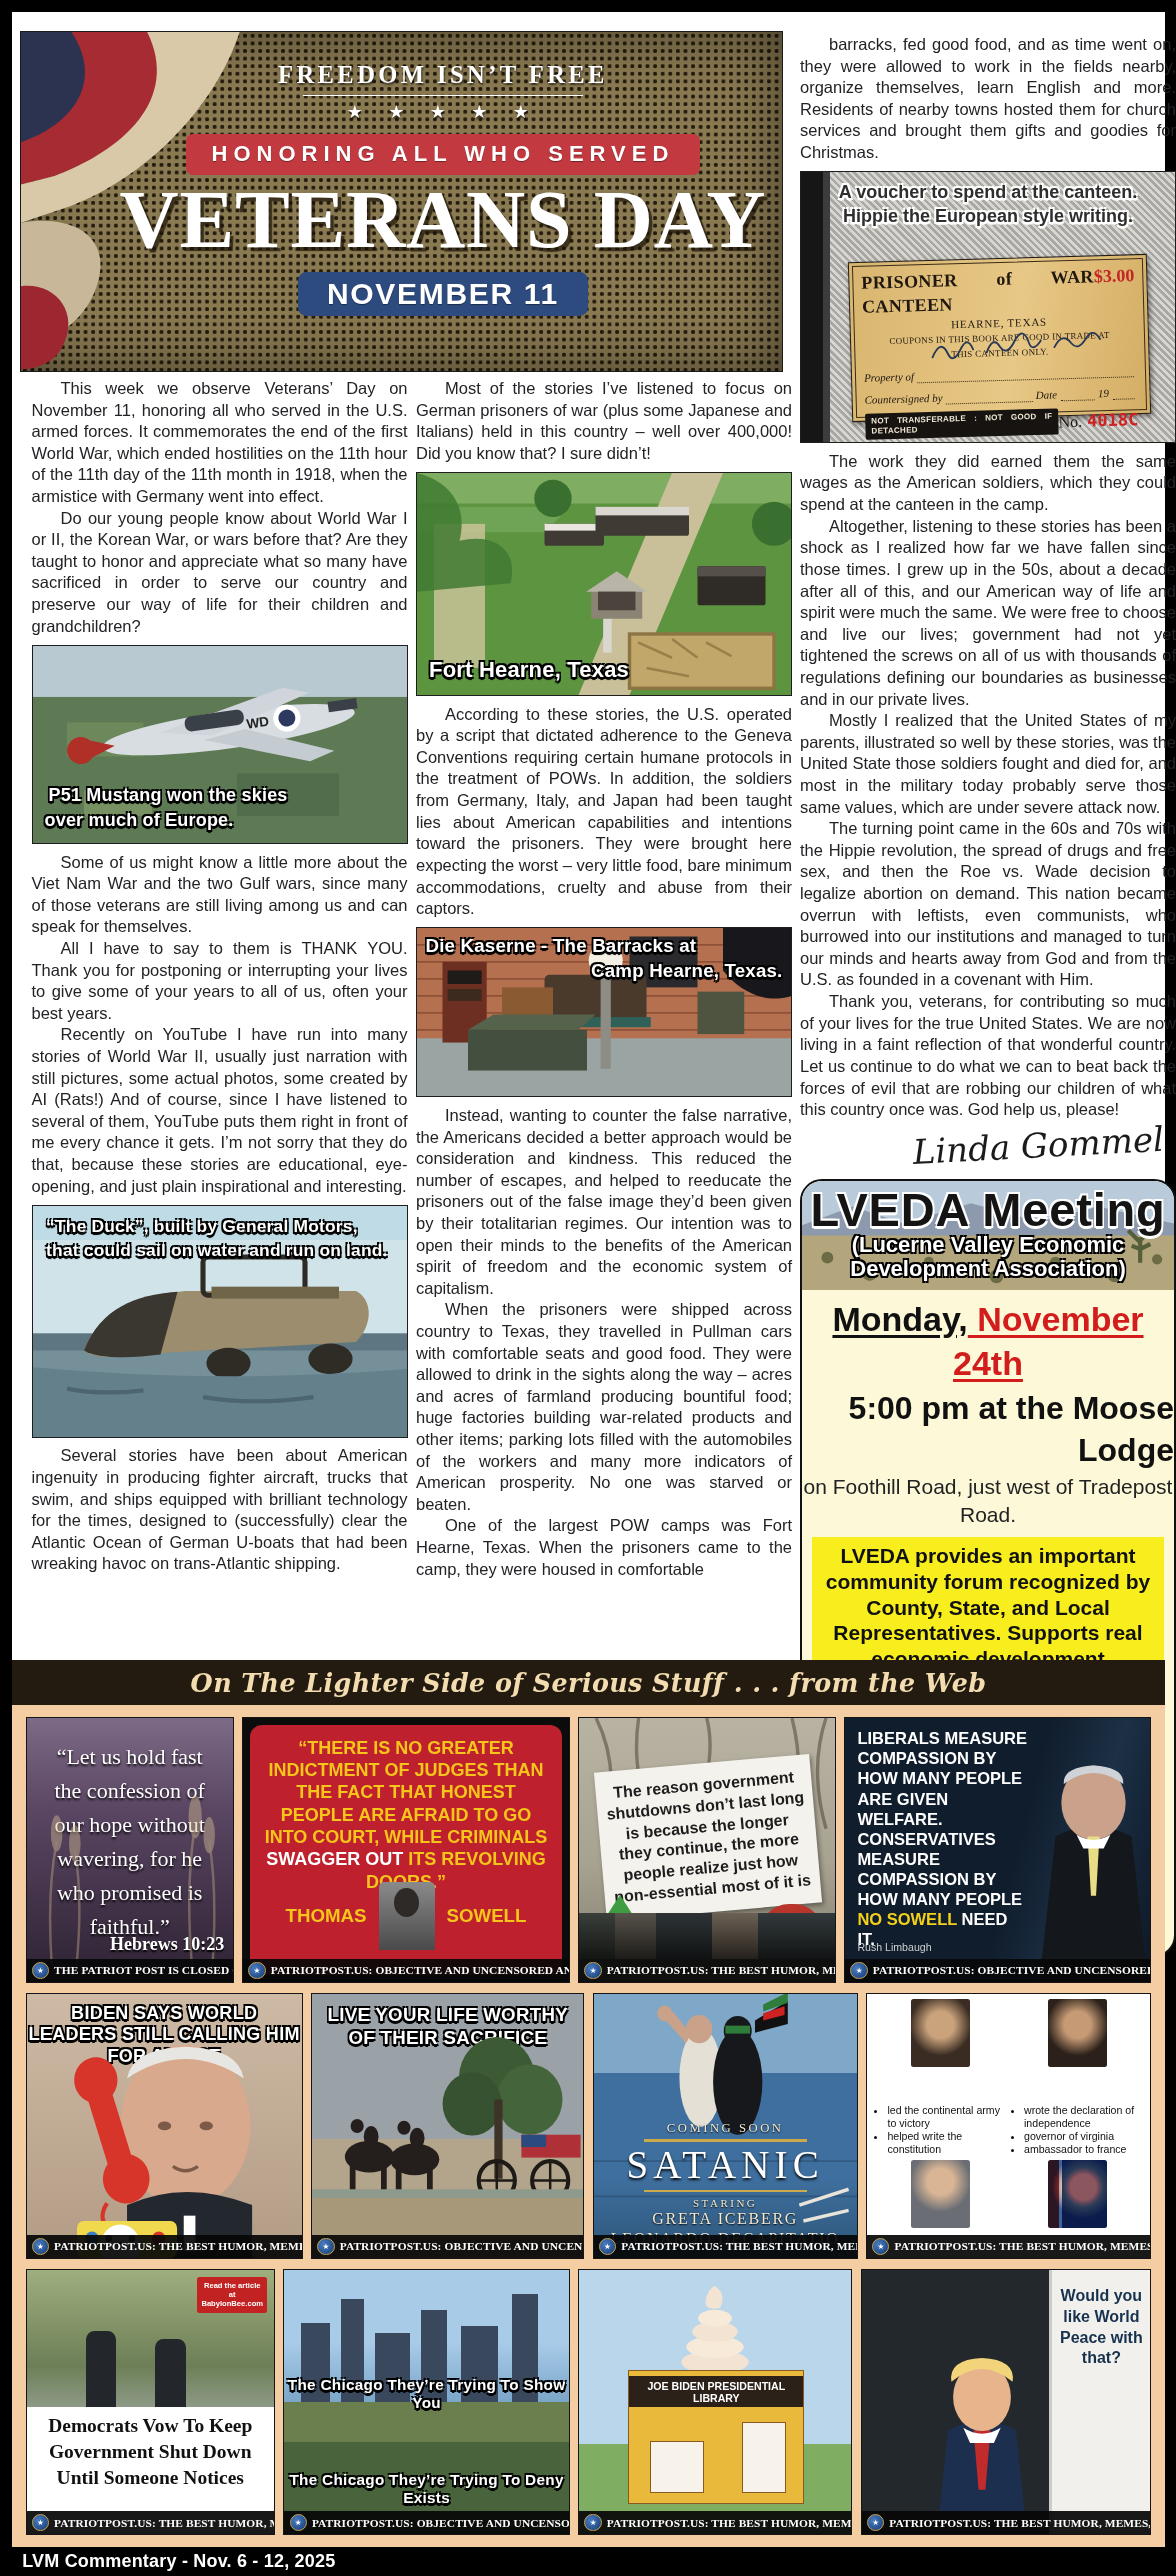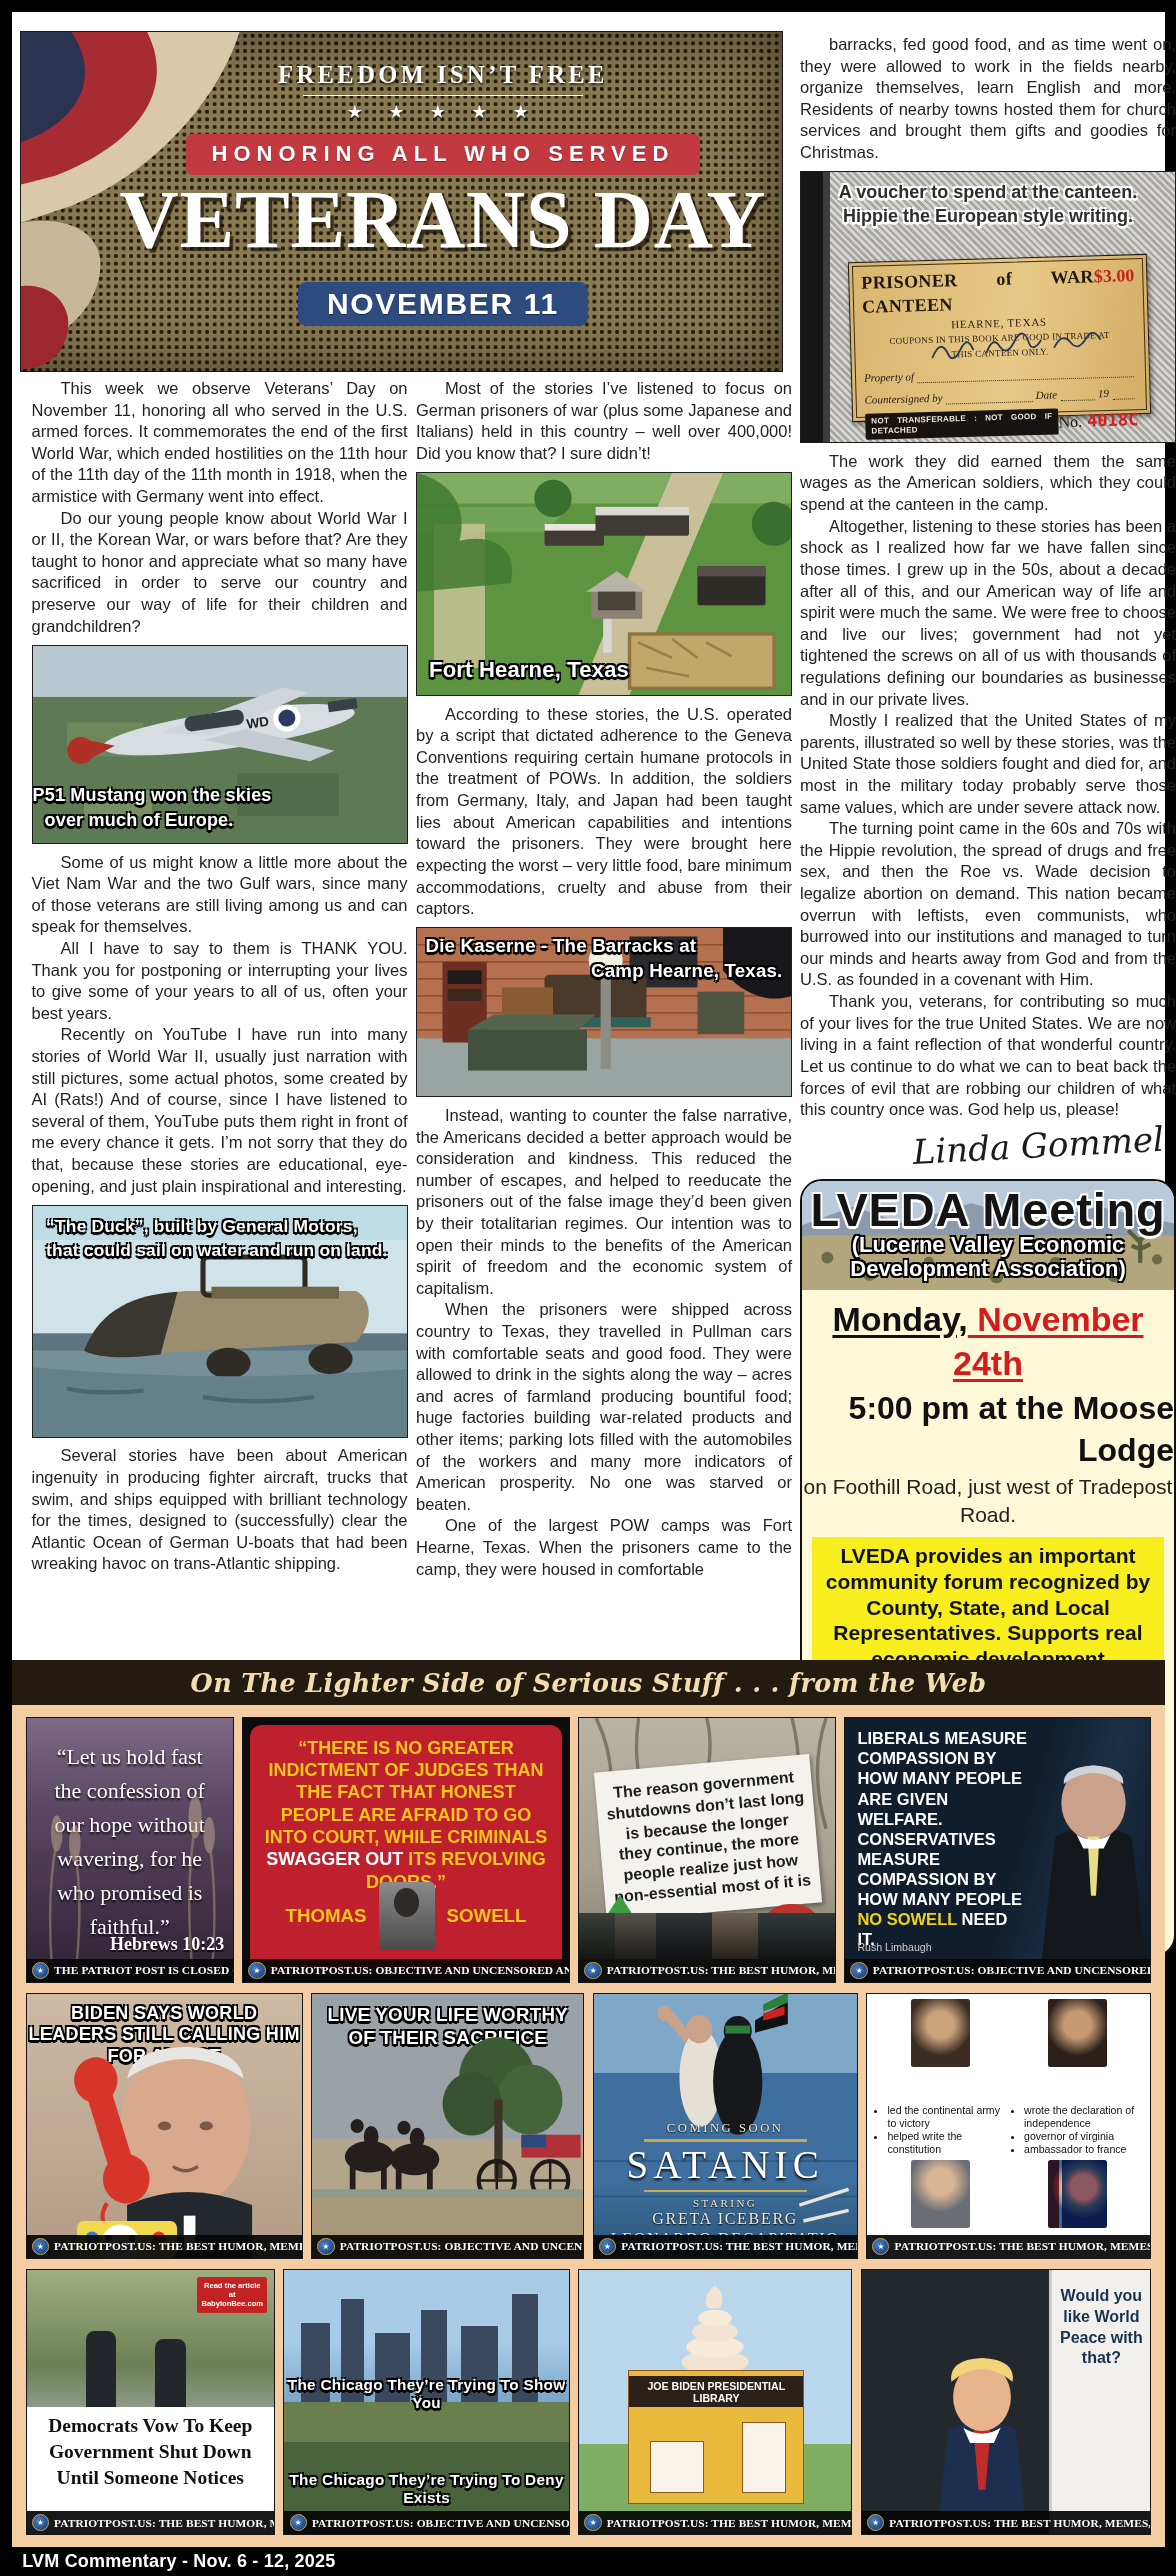--- a/index.html
+++ b/index.html
@@ -10,21 +10,21 @@
   .banner{position:absolute;left:7.6px;top:18.7px;width:761px;height:339px;background-color:#8a7a52;
     background-image:radial-gradient(#241c0e 1.8px,transparent 2.3px);background-size:7.6px 7.6px;
     border:1.7px solid #1a1a1a;box-shadow:inset 0 0 59px rgba(0,0,0,.5);overflow:hidden;}
   .banner-flag{position:absolute;left:0;top:0;height:100%;width:42%;}
   .banner-inner{position:relative;margin-left:13%;width:85%;text-align:center;padding-top:29px;}
   .freedom{color:#fff;font-family:"Liberation Serif",serif;font-size:24.6px;letter-spacing:3.4px;font-weight:700;text-shadow:0.8px 1.7px 1.7px rgba(0,0,0,.6);}
   .freedom-rule{width:280px;height:1.7px;background:#fff;margin:6px auto 5.1px auto;}
   .banner-stars{color:#fff;font-size:18px;letter-spacing:10.2px;text-shadow:0.8px 1.7px 1.7px rgba(0,0,0,.6);}
   .honoring-pill{display:inline-block;margin-top:10.2px;background:#c23a40;color:#fff;font-weight:700;font-size:22px;letter-spacing:6px;padding:7.6px 25.4px;border-radius:6.8px;text-shadow:0 0.8px 0.8px rgba(0,0,0,.4);}
   .vday{margin-top:1.7px;color:#fff;font-family:"Liberation Serif",serif;font-weight:700;font-size:82px;line-height:1.05;letter-spacing:0.8px;text-shadow:3.4px 4.2px 0.8px rgba(25,18,6,.7);white-space:nowrap;}
-  .nov-pill{display:inline-block;margin-top:19px;background:#2d4b7e;color:#fff;font-weight:700;font-size:30px;letter-spacing:1.7px;padding:5.1px 29px;border-radius:8.5px;text-shadow:0 0.8px 0.8px rgba(0,0,0,.4);text-align:center;}
+  .nov-pill{display:inline-block;margin-top:9px;background:#2d4b7e;color:#fff;font-weight:700;font-size:30px;letter-spacing:1.7px;padding:5.1px 29px;border-radius:8.5px;text-shadow:0 0.8px 0.8px rgba(0,0,0,.4);text-align:center;}
 
   
   .col{position:absolute;width:376px;color:#222326;font-size:16.5px;line-height:1.31;text-align:justify;}
   .col p{margin:0;text-indent:29px;}
   #col1{left:19.5px;top:366px;}
   #col2{left:404px;top:366px;}
   #col3{left:788px;top:22px;}
 
   figure{margin:7.6px 0;position:relative;border:1.7px solid #1e1e1e;overflow:hidden;padding:0;}
   .cap{position:absolute;color:#fff;font-weight:800;font-size:18px;line-height:1.18;letter-spacing:0.2px;
@@ -198,21 +198,21 @@
             <path d="M95,100 l-28,-10 a16,16 0 1 0 0,20 z" fill="#b03028"></path>
             <path d="M150,92 L300,60 L330,70 L210,104 Z" fill="#cfd5da"></path>
             <path d="M200,108 L320,150 L350,142 L250,102 Z" fill="#c4cbd1"></path>
             <rect x="180" y="78" width="70" height="18" rx="8" fill="#3a4048"></rect>
             <rect x="350" y="84" width="34" height="12" fill="#3a4048"></rect>
             <circle cx="300" cy="96" r="16" fill="#fff"></circle>
               <circle cx="300" cy="96" r="10" fill="#2b3a5e"></circle>
             <text x="252" y="102" font-size="16" font-weight="bold" fill="#222">WD</text>
           </g>
         </svg>
-        <div class="cap" style="left:0;bottom:37px;">P51 Mustang won the skies</div>
+        <div class="cap" style="left:16px;bottom:37px;">P51 Mustang won the skies</div>
         <div class="cap" style="left:12px;bottom:12px;">over much of Europe.</div>
       </figure>
       <p>Some of us might know a little more about the Viet Nam War and the two Gulf wars, since many of those veterans are still living among us and can speak for themselves.</p>
       <p>All I have to say to them is THANK YOU. Thank you for postponing or interrupting your lives to give some of your years to all of us, often your best years.</p>
       <p>Recently on YouTube I have run into many stories of World War II, usually just narration with still pictures, some actual photos, some created by AI (Rats!) And of course, since I have listened to several of them, YouTube puts them right in front of me every chance it gets. I’m not sorry that they do that, because these stories are educational, eye-opening, and just plain inspirational and interesting.</p>
       <figure style="height:231px;">
         <svg viewBox="0 0 440 272" width="100%" height="100%" preserveAspectRatio="none">
           <rect width="440" height="150" fill="#cfe3e8"></rect>
           <rect width="440" height="40" fill="#bfdce6"></rect>
           <rect y="150" width="440" height="122" fill="#76909a"></rect>

